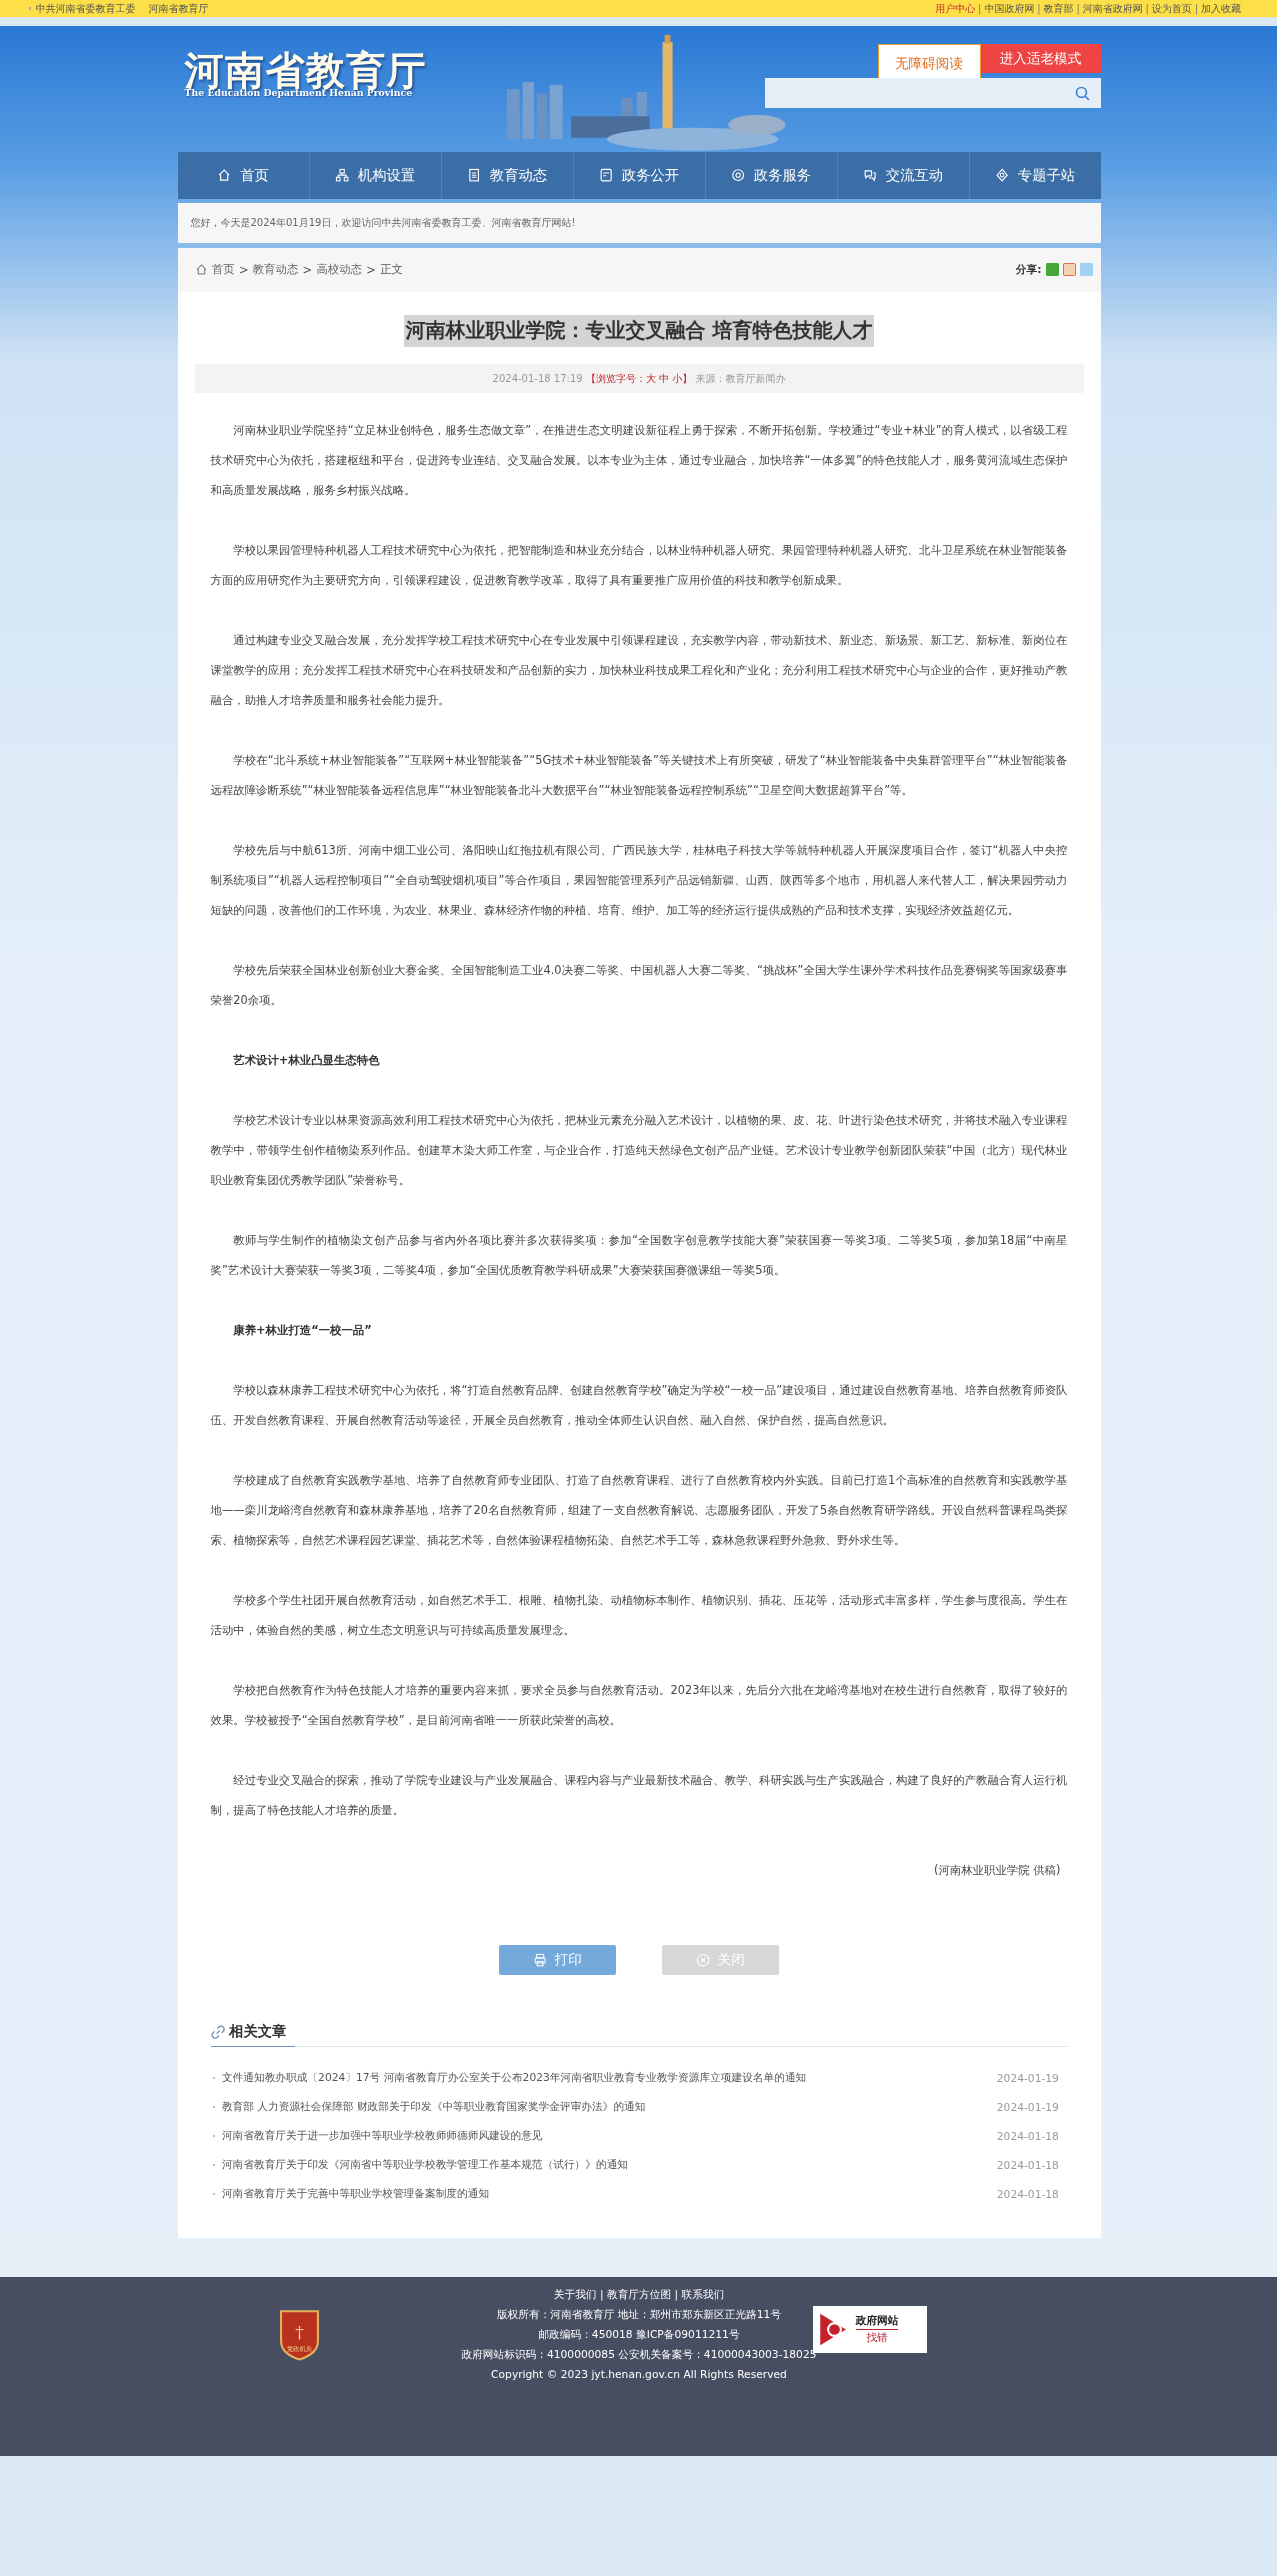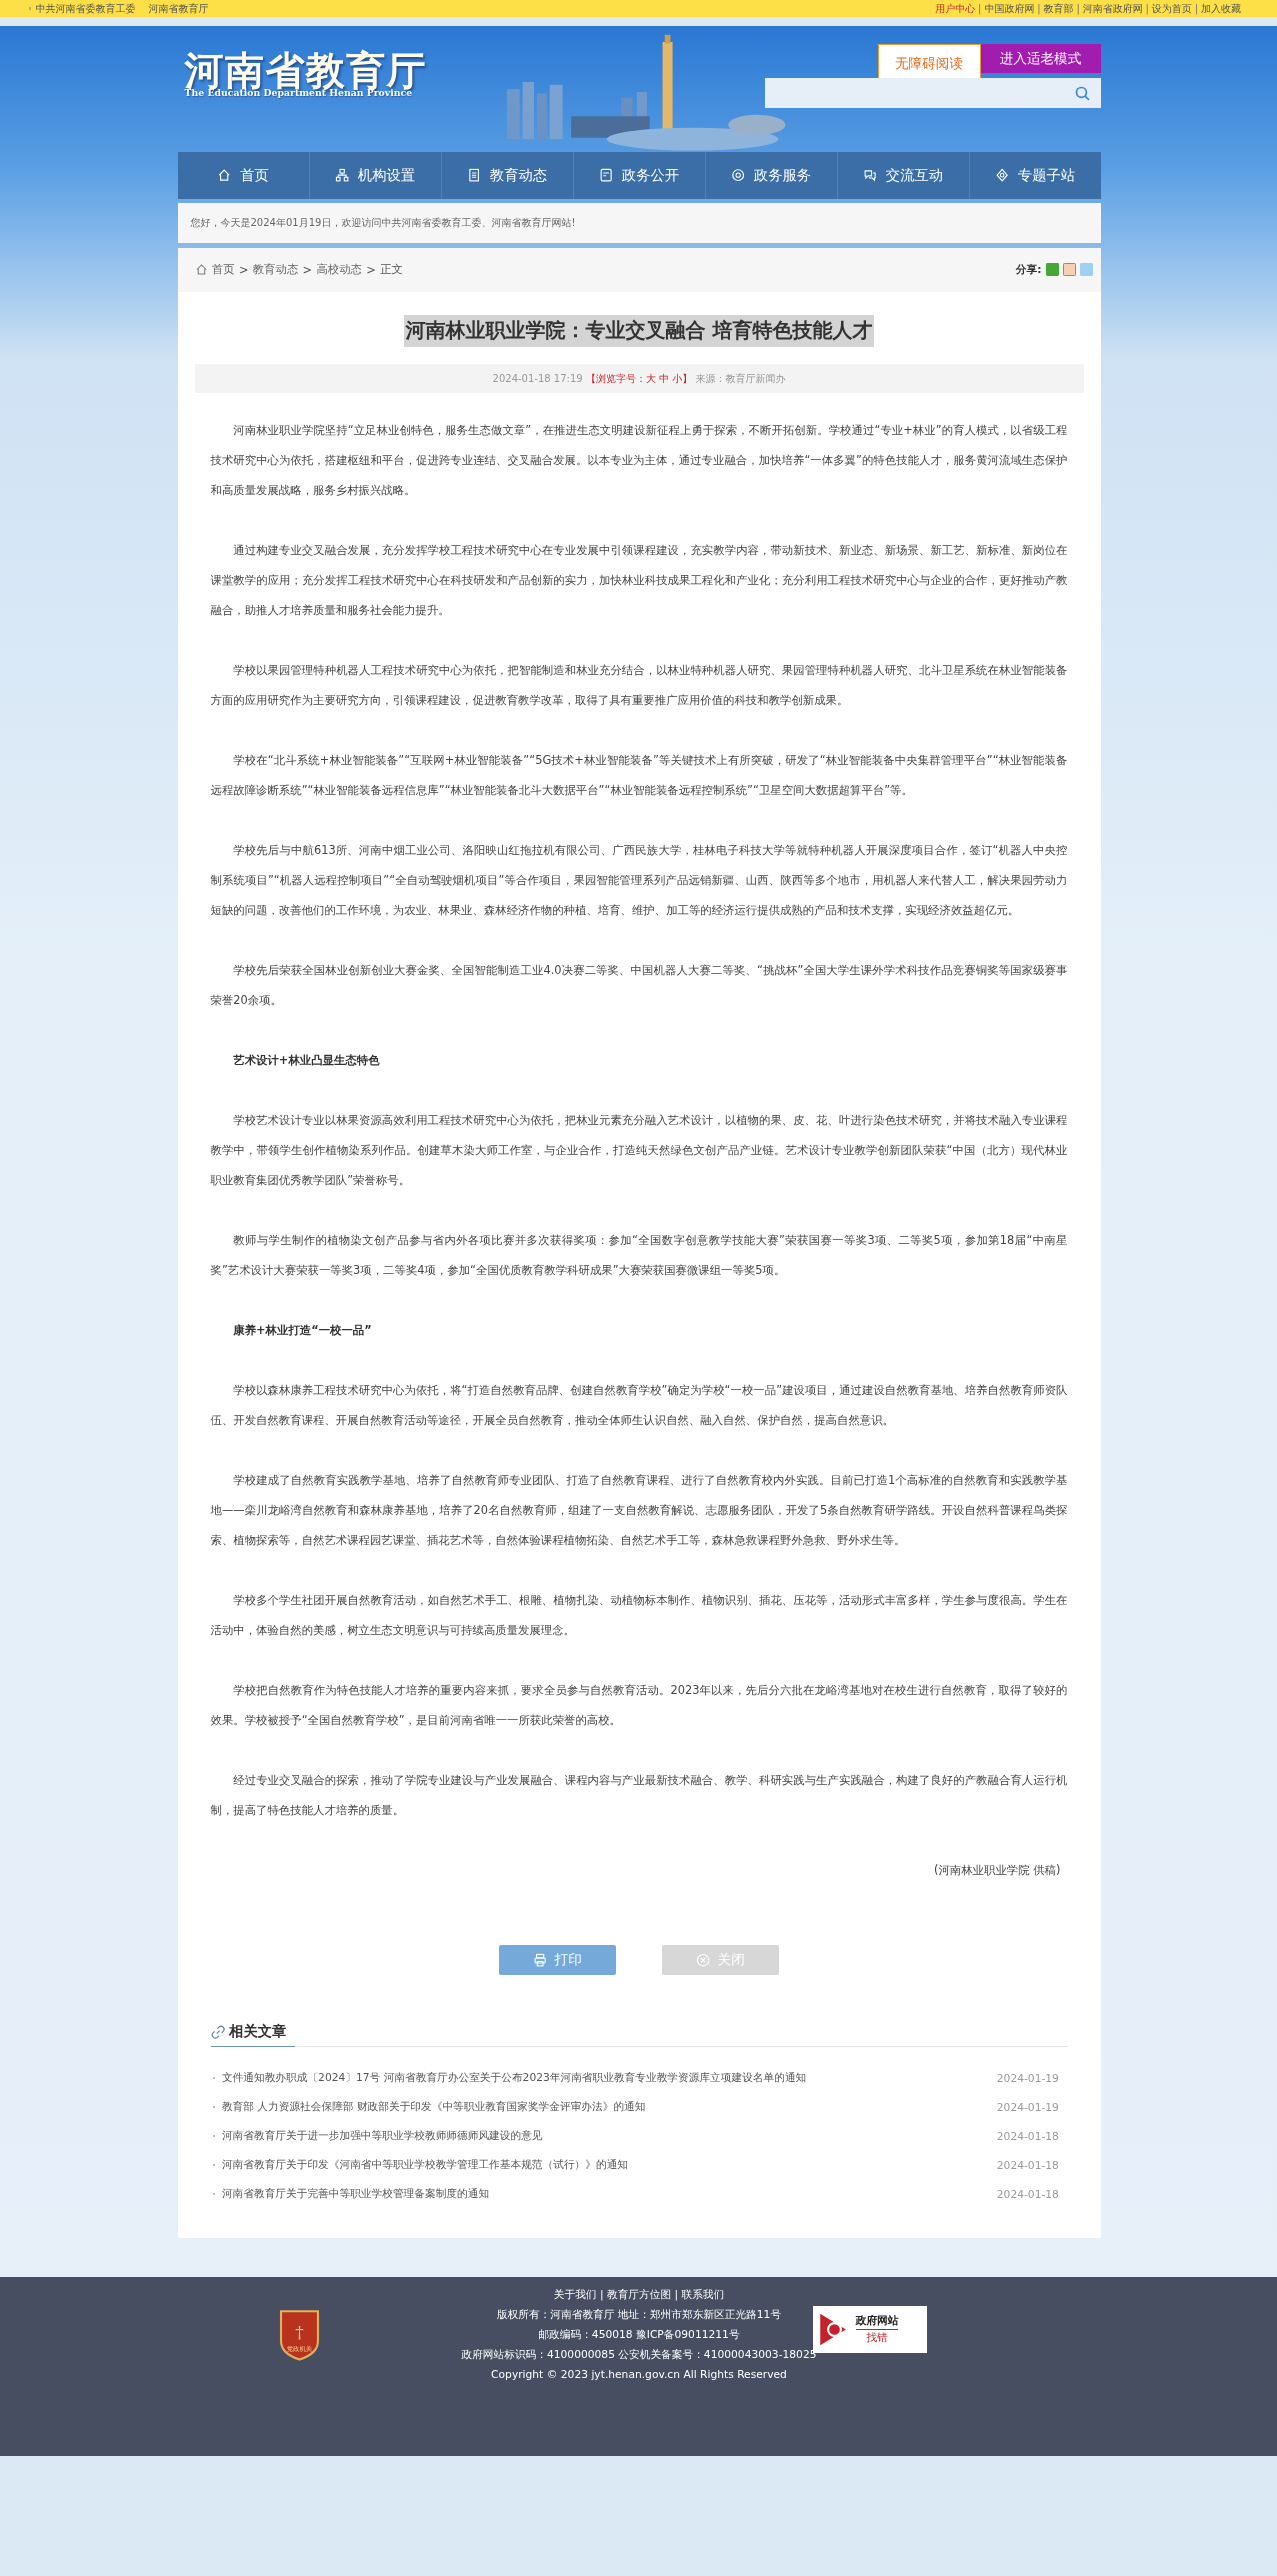--- a/index.html
+++ b/index.html
@@ -44,21 +44,21 @@
   .skyline {
     position: absolute; left: 300px; top: 14.3px; width: 372px; height: 120px;
   }
   .access-btns { position: absolute; right: 0; top: 26.4px; display: flex; }
   .access-btns .b1 {
     width: 41px; width: 103px; height: 39px; background: #fff; color: #e06a1a;
     font-size: 13.6px; display: flex; align-items: center; justify-content: center;
     border: 0.7px solid #f29a2e;
   }
   .access-btns .b2 {
-    width: 120px; height: 29px; background: #a21caf; color: #fff;
+    width: 120px; height: 29px; background: #ef4444; color: #fff;
     font-size: 13.6px; display: flex; align-items: center; justify-content: center;
   }
   .search {
     position: absolute; right: 0; top: 60px; width: 336px; height: 30px;
     background: #e6eef8; display: flex; align-items: center; justify-content: flex-end; padding-right: 10px;
   }
   .search input { flex: 1; height: 29px; border: none; background: transparent; padding-left: 8.6px; font-size: 11.4px; outline: none; }
 
   .nav { height: 47px; background: #3b6ea6; display: flex; }
   .nav .item {
@@ -255,22 +255,22 @@
     <div class="art-title-wrap">
       <h1 class="art-title">河南林业职业学院：专业交叉融合 培育特色技能人才</h1>
     </div>
     <div class="meta">
       <span>2024-01-18 17:19</span>
       <span class="red">【浏览字号：</span><span class="red">大</span> <span class="red">中</span> <span class="red">小</span><span class="red">】</span>
       <span>来源：</span><span>教育厅新闻办</span>
     </div>
     <div class="content">
       <p>河南林业职业学院坚持“立足林业创特色，服务生态做文章”，在推进生态文明建设新征程上勇于探索，不断开拓创新。学校通过“专业+林业”的育人模式，以省级工程技术研究中心为依托，搭建枢纽和平台，促进跨专业连结、交叉融合发展。以本专业为主体，通过专业融合，加快培养“一体多翼”的特色技能人才，服务黄河流域生态保护和高质量发展战略，服务乡村振兴战略。</p>
+      <p>学校以果园管理特种机器人工程技术研究中心为依托，把智能制造和林业充分结合，以林业特种机器人研究、果园管理特种机器人研究、北斗卫星系统在林业智能装备方面的应用研究作为主要研究方向，引领课程建设，促进教育教学改革，取得了具有重要推广应用价值的科技和教学创新成果。</p>
       <p>通过构建专业交叉融合发展，充分发挥学校工程技术研究中心在专业发展中引领课程建设，充实教学内容，带动新技术、新业态、新场景、新工艺、新标准、新岗位在课堂教学的应用；充分发挥工程技术研究中心在科技研发和产品创新的实力，加快林业科技成果工程化和产业化；充分利用工程技术研究中心与企业的合作，更好推动产教融合，助推人才培养质量和服务社会能力提升。</p>
-      <p>学校以果园管理特种机器人工程技术研究中心为依托，把智能制造和林业充分结合，以林业特种机器人研究、果园管理特种机器人研究、北斗卫星系统在林业智能装备方面的应用研究作为主要研究方向，引领课程建设，促进教育教学改革，取得了具有重要推广应用价值的科技和教学创新成果。</p>
       <p>学校在“北斗系统+林业智能装备”“互联网+林业智能装备”“5G技术+林业智能装备”等关键技术上有所突破，研发了“林业智能装备中央集群管理平台”“林业智能装备远程故障诊断系统”“林业智能装备远程信息库”“林业智能装备北斗大数据平台”“林业智能装备远程控制系统”“卫星空间大数据超算平台”等。</p>
       <p>学校先后与中航613所、河南中烟工业公司、洛阳映山红拖拉机有限公司、广西民族大学，桂林电子科技大学等就特种机器人开展深度项目合作，签订“机器人中央控制系统项目”“机器人远程控制项目”“全自动驾驶烟机项目”等合作项目，果园智能管理系列产品远销新疆、山西、陕西等多个地市，用机器人来代替人工，解决果园劳动力短缺的问题，改善他们的工作环境，为农业、林果业、森林经济作物的种植、培育、维护、加工等的经济运行提供成熟的产品和技术支撑，实现经济效益超亿元。</p>
       <p>学校先后荣获全国林业创新创业大赛金奖、全国智能制造工业4.0决赛二等奖、中国机器人大赛二等奖、“挑战杯”全国大学生课外学术科技作品竞赛铜奖等国家级赛事荣誉20余项。</p>
       <p class="h">艺术设计+林业凸显生态特色</p>
       <p>学校艺术设计专业以林果资源高效利用工程技术研究中心为依托，把林业元素充分融入艺术设计，以植物的果、皮、花、叶进行染色技术研究，并将技术融入专业课程教学中，带领学生创作植物染系列作品。创建草木染大师工作室，与企业合作，打造纯天然绿色文创产品产业链。艺术设计专业教学创新团队荣获“中国（北方）现代林业职业教育集团优秀教学团队”荣誉称号。</p>
       <p>教师与学生制作的植物染文创产品参与省内外各项比赛并多次获得奖项：参加“全国数字创意教学技能大赛”荣获国赛一等奖3项、二等奖5项，参加第18届“中南星奖”艺术设计大赛荣获一等奖3项，二等奖4项，参加“全国优质教育教学科研成果”大赛荣获国赛微课组一等奖5项。</p>
       <p class="h">康养+林业打造“一校一品”</p>
       <p>学校以森林康养工程技术研究中心为依托，将“打造自然教育品牌、创建自然教育学校”确定为学校“一校一品”建设项目，通过建设自然教育基地、培养自然教育师资队伍、开发自然教育课程、开展自然教育活动等途径，开展全员自然教育，推动全体师生认识自然、融入自然、保护自然，提高自然意识。</p>
       <p>学校建成了自然教育实践教学基地、培养了自然教育师专业团队、打造了自然教育课程、进行了自然教育校内外实践。目前已打造1个高标准的自然教育和实践教学基地——栾川龙峪湾自然教育和森林康养基地，培养了20名自然教育师，组建了一支自然教育解说、志愿服务团队，开发了5条自然教育研学路线。开设自然科普课程鸟类探索、植物探索等，自然艺术课程园艺课堂、插花艺术等，自然体验课程植物拓染、自然艺术手工等，森林急救课程野外急救、野外求生等。</p>
       <p>学校多个学生社团开展自然教育活动，如自然艺术手工、根雕、植物扎染、动植物标本制作、植物识别、插花、压花等，活动形式丰富多样，学生参与度很高。学生在活动中，体验自然的美感，树立生态文明意识与可持续高质量发展理念。</p>

